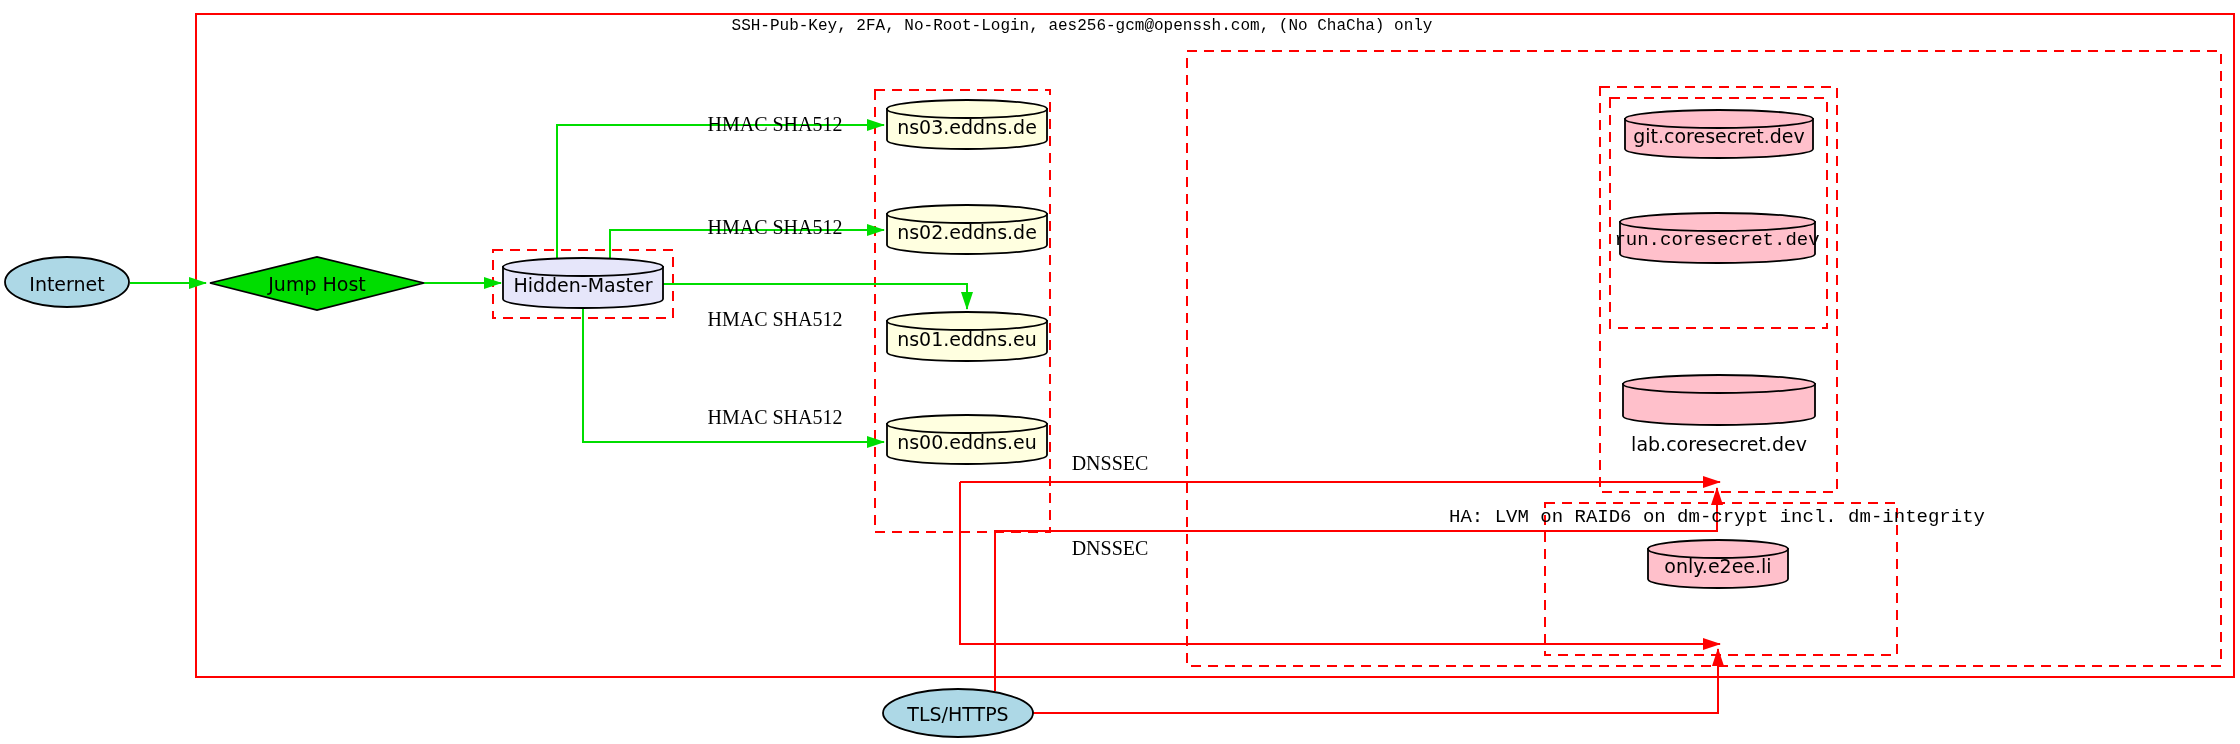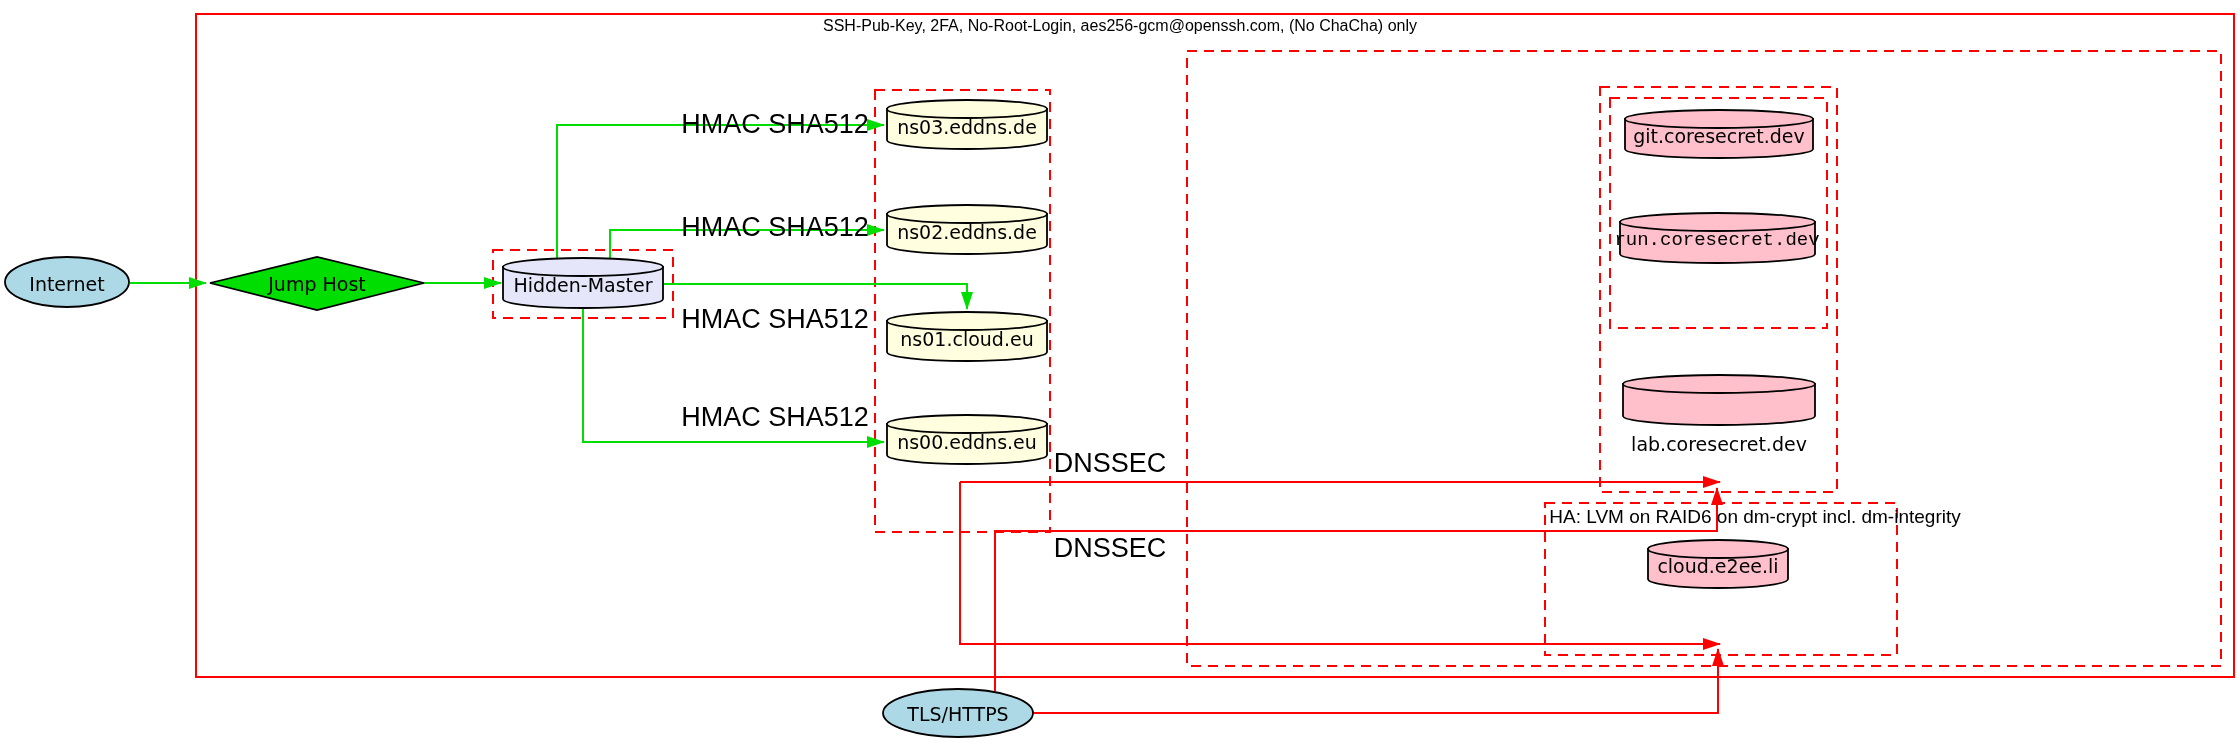--- a/index.html
+++ b/index.html
@@ -1,22 +1,22 @@
 <!DOCTYPE html>
 <html><head>
 <meta charset="utf-8">
 <style>
   html,body{margin:0;padding:0;background:#ffffff;}
   #canvas{position:relative;width:2240px;height:744px;background:#ffffff;overflow:hidden;
           font-family:"DejaVu Sans",sans-serif;}
   #edges-svg{position:absolute;left:0;top:0;}
   .lbl{position:absolute;transform:translate(-50%,-50%);white-space:nowrap;color:#000;}
   .node-label{font-family:"DejaVu Sans",sans-serif;font-size:19px;}
-  .edge-label{font-family:Liberation Sans, sans-serif;font-size:27px;}
-  .cluster-label{font-family:Liberation Sans, sans-serif;margin-left:38px;}
+  .edge-label{font-family:Liberation Serif, serif;font-size:20px;}
+  .cluster-label{font-family:Liberation Mono, monospace;}
   .ssh-label{font-size:16px;}
   .tls-label{font-size:15px;}
   .ha-label{font-size:19px;}
 </style>
 </head>
 <body>
 
 <div id="canvas">
 
   <svg id="edges-svg" width="2240" height="744" viewBox="0 0 2240 744">
@@ -95,26 +95,26 @@
   </svg>
 
   <div class="lbl cluster-label ssh-label" style="left:1082px;top:26px;">SSH-Pub-Key, 2FA, No-Root-Login, aes256-gcm@openssh.com, (No ChaCha) only</div>
   <div class="lbl cluster-label ha-label" style="left:1717px;top:517px;">HA: LVM on RAID6 on dm-crypt incl. dm-integrity</div>
 
   <div class="lbl node-label" style="left:67px;top:284px;text-align:center;">Internet</div>
   <div class="lbl node-label" style="left:317px;top:284px;">Jump Host</div>
   <div class="lbl node-label" style="left:583px;top:285px;">Hidden-Master</div>
   <div class="lbl node-label" style="left:967px;top:127px;text-align:right;">ns03.eddns.de</div>
   <div class="lbl node-label" style="left:967px;top:232px;">ns02.eddns.de</div>
-  <div class="lbl node-label" style="left:967px;top:339px;">ns01.cloud.eu</div>
+  <div class="lbl node-label" style="left:967px;top:339px;">ns01.eddns.eu</div>
   <div class="lbl node-label" style="left:967px;top:442px;">ns00.eddns.eu</div>
   <div class="lbl node-label" style="left:1719px;top:136px;text-align:center;">git.coresecret.dev</div>
   <div class="lbl node-label" style="left:1717px;top:240px;font-family:Liberation Mono, monospace;">run.coresecret.dev</div>
   <div class="lbl node-label" style="left:1719px;top:402px;margin-top:42px;">lab.coresecret.dev</div>
-  <div class="lbl node-label" style="left:1718px;top:566px;">cloud.e2ee.li</div>
+  <div class="lbl node-label" style="left:1718px;top:566px;">only.e2ee.li</div>
   <div class="lbl node-label" style="left:958px;top:714px;">TLS/HTTPS</div>
 
   <div class="lbl edge-label" style="left:775px;top:124px;">HMAC SHA512</div>
   <div class="lbl edge-label" style="left:775px;top:227px;">HMAC SHA512</div>
   <div class="lbl edge-label" style="left:775px;top:319px;">HMAC SHA512</div>
   <div class="lbl edge-label" style="left:775px;top:417px;">HMAC SHA512</div>
   <div class="lbl edge-label" style="left:1110px;top:463px;">DNSSEC</div>
   <div class="lbl edge-label" style="left:1110px;top:548px;">DNSSEC</div>
 
 </div>

